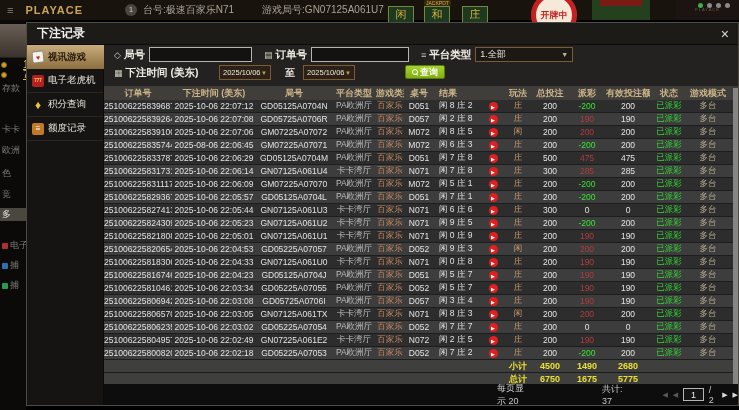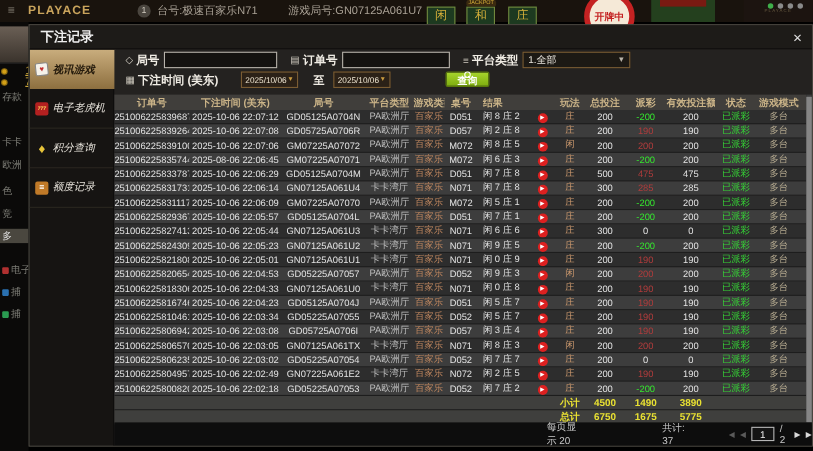--- a/index.html
+++ b/index.html
@@ -31,21 +31,21 @@
   .frag.hl { left:0; width:26px; background:#4a473f; color:#ddd; padding-left:2px; }
   .mini-ic { display:inline-block; width:6px; height:6px; border-radius:1px; margin-right:2px; vertical-align:middle; }
 
   
   .dialog { position:absolute; left:26px; top:22px; width:713px; height:384px; background:#242220; border:1px solid #4e4a44; z-index:2; }
   .dlg-title { position:absolute; left:0; top:0; right:0; height:22px; background:#1d1b18; border-bottom:1px solid #0c0b0a; display:flex; align-items:center; }
   .dlg-title .t { color:#eee; font-size:12px; font-weight:bold; margin-left:10px; }
   .close { position:absolute; right:9px; top:3px; color:#ddd; font-size:14px; cursor:pointer; }
 
   .sidebar { position:absolute; left:0; top:22px; width:77px; bottom:0; background:#161412; border-right:1px solid #0c0b0a; }
-  .sb-item { height:36px; display:flex; align-items:center; gap:4px; padding-left:5px; border-bottom:1px solid #2a2620; color:#e8e4dc; font-size:9.5px; white-space:nowrap; cursor:pointer;font-style:italic; }
+  .sb-item { height:24px; display:flex; align-items:center; gap:4px; padding-left:5px; border-bottom:1px solid #2a2620; color:#e8e4dc; font-size:9.5px; white-space:nowrap; cursor:pointer; }
   .sb-item.active { width:83px; background:linear-gradient(#c9ad7d,#8d6f3f); color:#241a0c; font-weight:bold; clip-path:polygon(0 0,94% 0,100% 50%,94% 100%,0 100%); border-bottom:none; }
   .ic { display:inline-flex; align-items:center; justify-content:center; width:12px; height:12px; border-radius:2px; font-size:7px; flex:0 0 12px; }
   .ic.cards { background:#f5f2ea; color:#c23030; border:1px solid #888; transform:rotate(-6deg); }
   .ic.slot { background:#b32020; color:#ffd75e; font-size:4.5px; font-weight:bold; }
   .ic.tblg { background:#2c7a33; color:#fff; }
   .ic.diam { background:none; color:#e8c53a; font-size:12px; }
   .ic.ledg { background:#c07a28; color:#fff; font-size:8px; }
 
   .content { position:absolute; left:77px; top:22px; right:0; bottom:0; background:#242220; }
   .frow { position:absolute; left:10px; display:flex; align-items:center; }
@@ -53,21 +53,21 @@
   .frow2 { top:20px; }
   .flabel { color:#f0ece4; font-size:10.5px; font-weight:bold; display:flex; align-items:center; gap:3px; white-space:nowrap; }
   .fic { color:#cfcabf; font-size:9px; font-weight:normal; }
   .tinput { height:15px; background:#141210; border:1px solid #b8b4ac; margin-left:4px; color:#eee; font-size:9px; padding:0 3px; }
   .in-round { width:103px; } .in-order { width:98px; }
   .dsel { height:15px; background:#2b2117; border:1px solid #7a5c33; color:#efe6d2; font-size:7.5px; display:flex; align-items:center; justify-content:space-between; padding:0 3px; cursor:pointer; }
   .dsel .ar { color:#c99b3f; font-size:6px; }
   .psel { width:98px; height:15px; background:#1c1914; border:1px solid #7a5c33; color:#e6e2da; font-size:9px; display:flex; align-items:center; justify-content:space-between; padding:0 4px; margin-left:4px; cursor:pointer; }
   .psel .ar { color:#b9b4aa; font-size:7px; }
   .zhi { color:#f0ece4; font-size:10px; font-weight:bold; margin:0 8px 0 14px; }
-  .search-btn { position:absolute; left:301px; top:20px; width:40px; height:14px; background:linear-gradient(#a6d42c,#7fae10); border:1px solid #5a7a0a; border-radius:2px; color:#fff; font-size:9px; font-weight:bold; display:flex; align-items:center; justify-content:center; gap:2px; cursor:pointer;flex-direction:column; }
+  .search-btn { position:absolute; left:301px; top:20px; width:40px; height:14px; background:linear-gradient(#a6d42c,#7fae10); border:1px solid #5a7a0a; border-radius:2px; color:#fff; font-size:9px; font-weight:bold; display:flex; align-items:center; justify-content:center; gap:2px; cursor:pointer; }
   .mag { position:relative; width:6px; height:6px; }
   .mag::before { content:""; position:absolute; left:0; top:0; width:4px; height:4px; border:1px solid #fff; border-radius:50%; }
   .mag::after { content:""; position:absolute; left:4px; top:4px; width:3px; height:1px; background:#fff; transform:rotate(45deg); transform-origin:0 0; }
 
   .table-wrap { position:absolute; left:0; top:41px; right:5px; }
   .thead { display:flex; height:14px; background:#403e3b; align-items:center; }
   .hcell { color:#cbb488; font-size:9px; font-weight:bold; text-align:center; white-space:nowrap; overflow:hidden; }
   .trow { display:flex; height:13px; align-items:center; background:#2d2d2d; border-bottom:1px solid #1d1d1d; }
   .trow.alt { background:#3d3d3d; }
   .tcell { font-size:8.5px; color:#e3e3e3; text-align:center; white-space:nowrap; overflow:hidden; }
@@ -547,21 +547,21 @@
           <div class="tcell col1"></div>
           <div class="tcell col2"></div>
           <div class="tcell col3"></div>
           <div class="tcell col4"></div>
           <div class="tcell col5"></div>
           <div class="tcell col6"></div>
           <div class="tcell col7"></div>
           <div class="tcell col8">小计</div>
           <div class="tcell col9">4500</div>
           <div class="tcell col10">1490</div>
-          <div class="tcell col11">3890</div>
+          <div class="tcell col11">2680</div>
           <div class="tcell col12"></div>
           <div class="tcell col13"></div>
         </div>
       <div class="aggrow">
           <div class="tcell col0"></div>
           <div class="tcell col1"></div>
           <div class="tcell col2"></div>
           <div class="tcell col3"></div>
           <div class="tcell col4"></div>
           <div class="tcell col5"></div>

